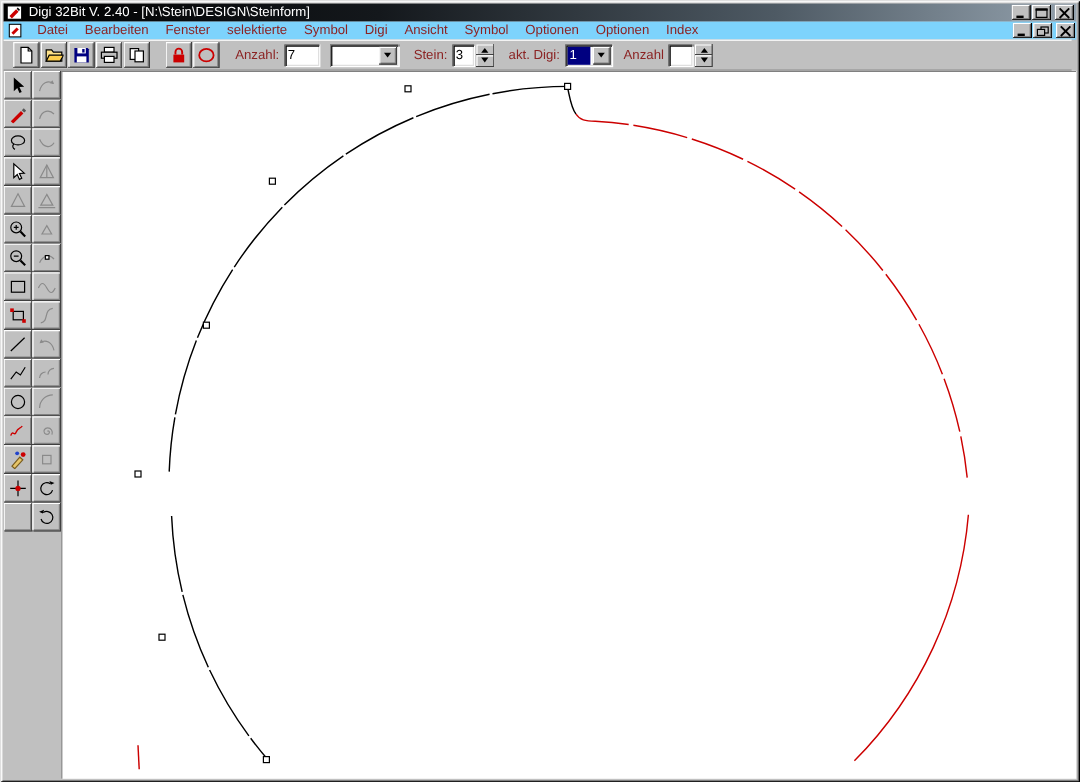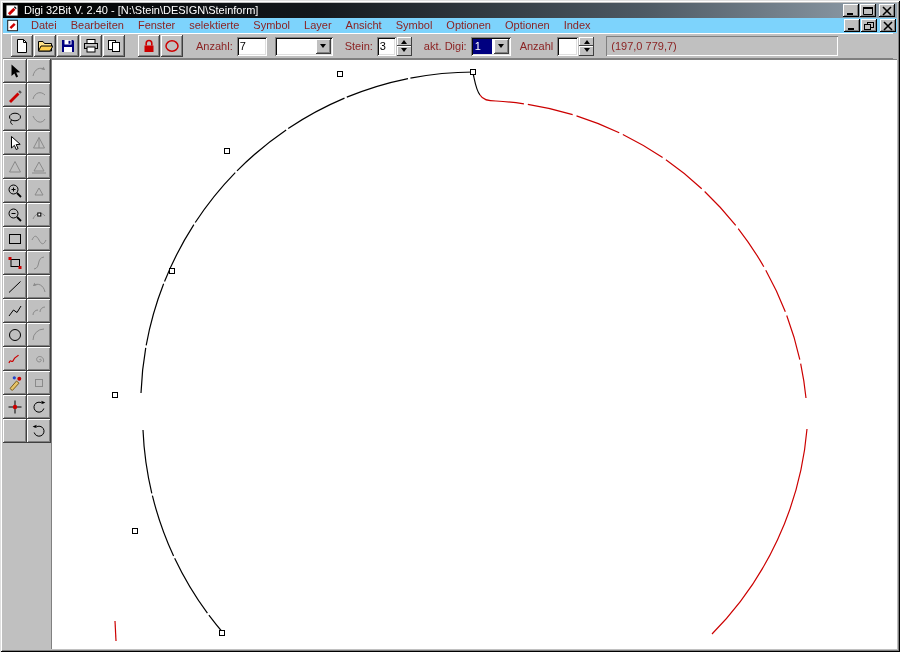--- a/index.html
+++ b/index.html
@@ -112,21 +112,21 @@
           <rect x="2" y="1" width="11" height="12" fill="#fff" stroke="#000"></rect>
           <path d="M4 9l5-5 2 2-5 5z" fill="#cc0000"></path>
         </svg>
     </span>
     <div class="menu-items">
         <span class="menu-item">Datei</span>
         <span class="menu-item">Bearbeiten</span>
         <span class="menu-item">Fenster</span>
         <span class="menu-item">selektierte</span>
         <span class="menu-item">Symbol</span>
-        <span class="menu-item">Layer</span>
+        <span class="menu-item">Digi</span>
         <span class="menu-item">Ansicht</span>
         <span class="menu-item">Symbol</span>
         <span class="menu-item">Optionen</span>
         <span class="menu-item">Optionen</span>
         <span class="menu-item">Index</span>
       </div>
     <div class="mdi-buttons">
       <button class="win-btn">
         <svg width="12" height="10" viewBox="0 0 12 10">
             <rect x="2" y="7" width="6" height="2" fill="#000"></rect>
@@ -229,23 +229,20 @@
     <input class="tb-input w20" style="">
     <span class="spin">
       <button>
           <span class="tri-up-s"></span>
         </button>
       <button>
           <span class="tri-dn-s"></span>
         </button>
     </span>
 
-    <div class="coords">
-      <span>(197,0 779,7)</span>
-    </div>
   </div>
 
   <div class="toolbox">
       <button class="tool-btn">
         <svg viewBox="0 0 16 16">
           <path d="M4.5 1.5v11.5l2.9-2.6 1.8 4.1 1.9-.9-1.9-4 4-.3z" fill="#000000"></path>
         </svg>
       </button>
       <button class="tool-btn">
         <svg viewBox="0 0 16 16">

